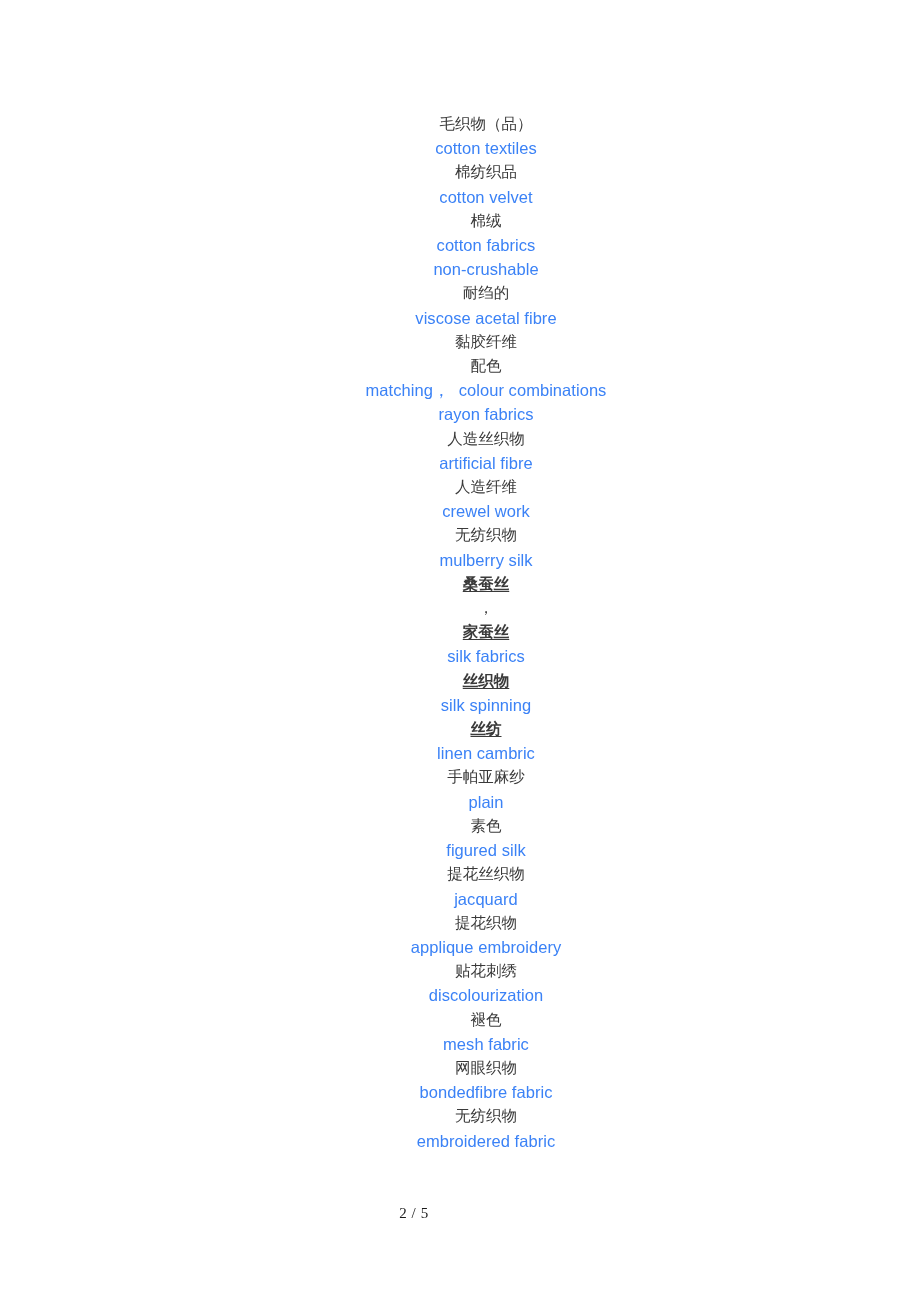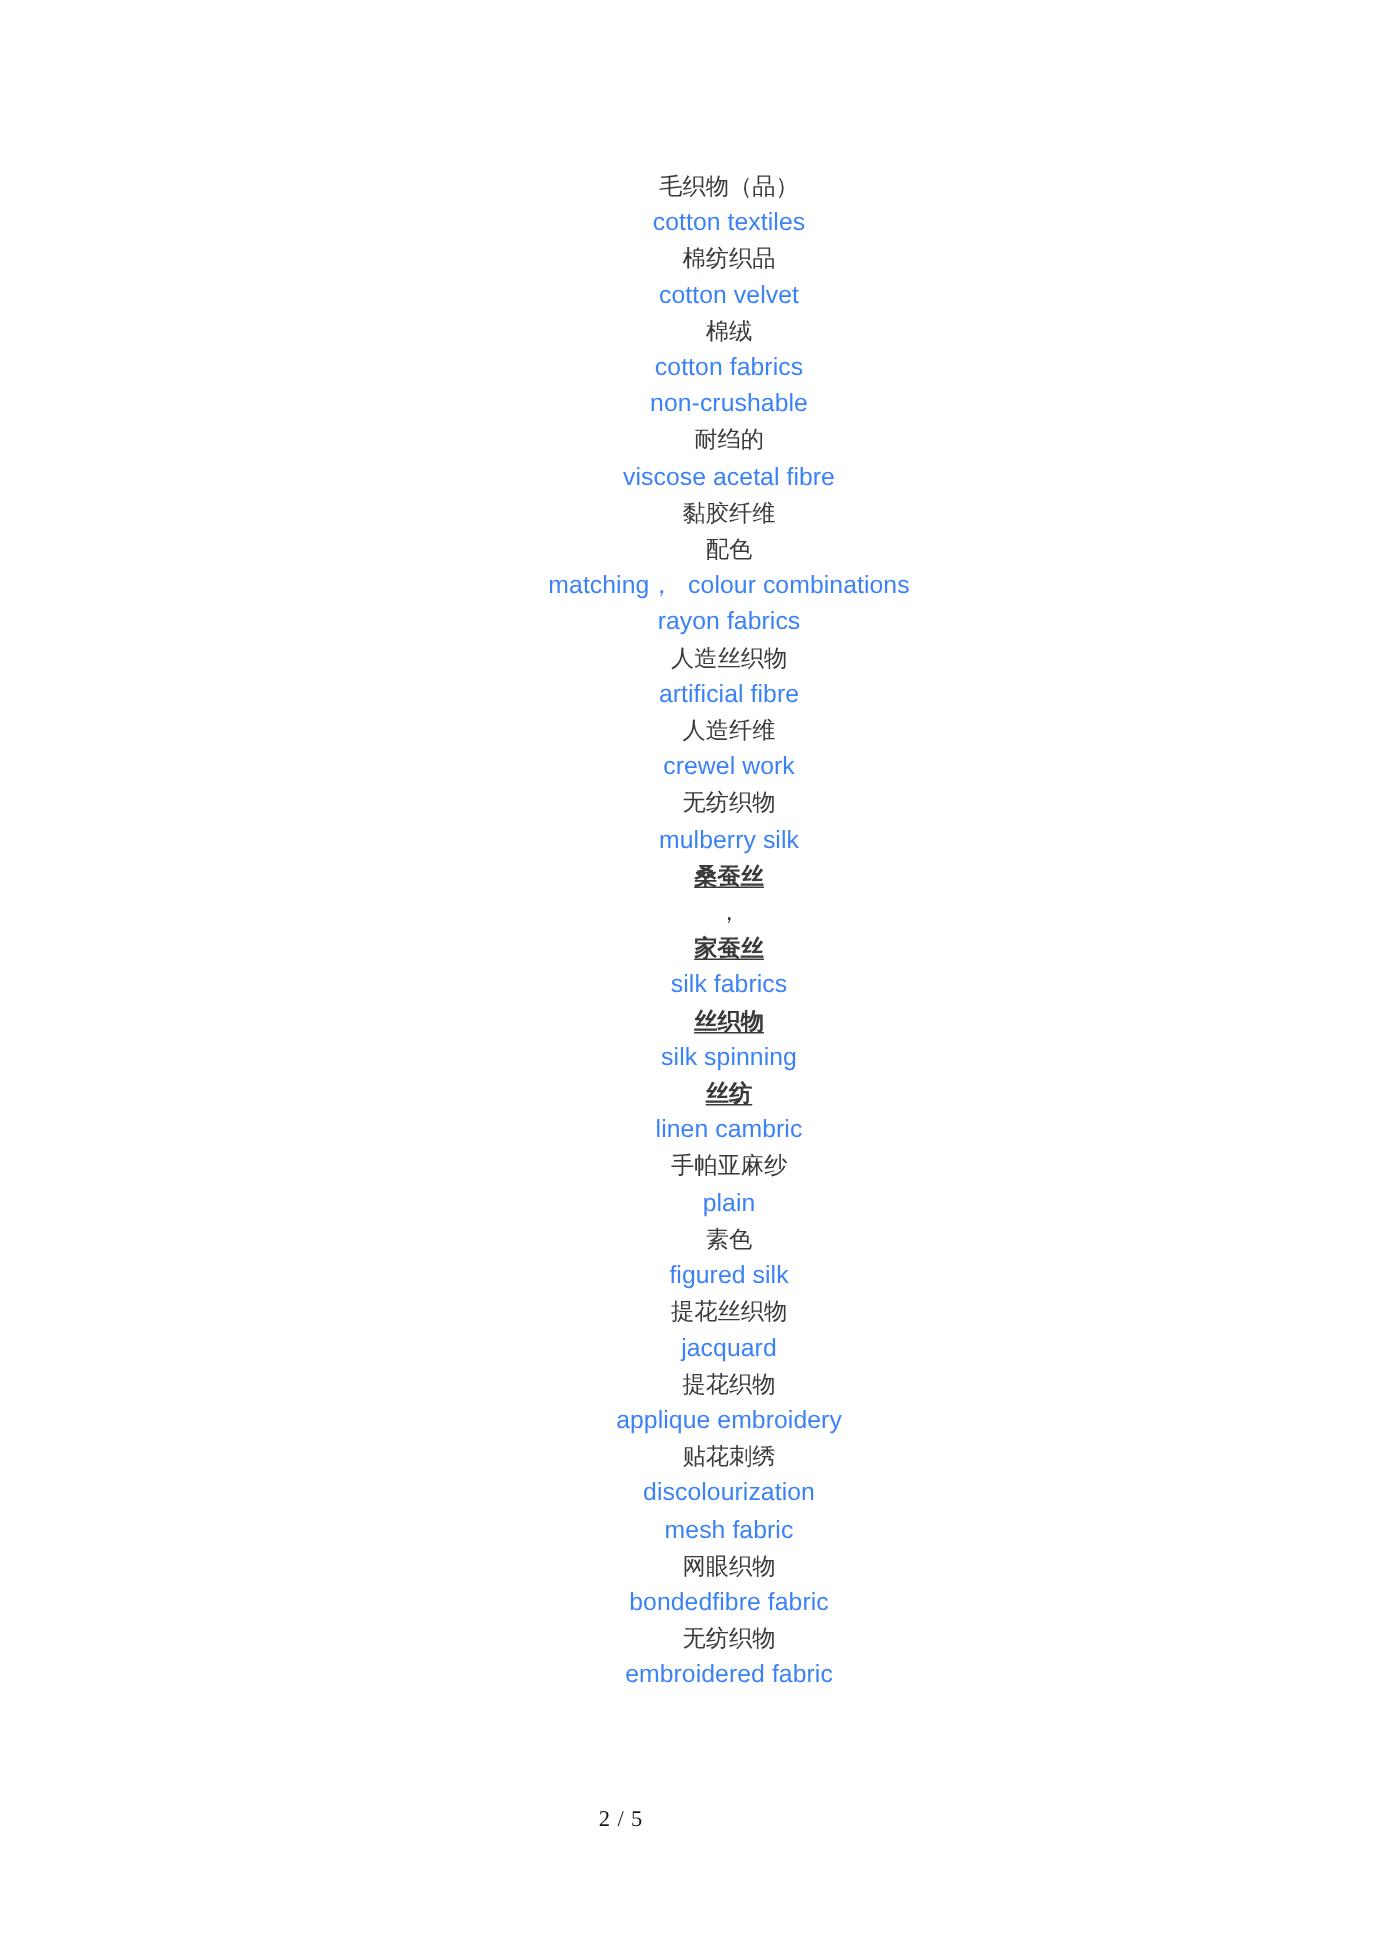--- a/index.html
+++ b/index.html
@@ -96,20 +96,21 @@
       <div class="line zh">手帕亚麻纱</div>
       <div class="line en">plain</div>
       <div class="line zh">素色</div>
       <div class="line en">figured silk</div>
       <div class="line zh">提花丝织物</div>
       <div class="line en">jacquard</div>
       <div class="line zh">提花织物</div>
       <div class="line en">applique embroidery</div>
       <div class="line zh">贴花刺绣</div>
       <div class="line en">discolourization</div>
+      <div class="line zh">褪色</div>
       <div class="line en">mesh fabric</div>
       <div class="line zh">网眼织物</div>
       <div class="line en">bondedfibre fabric</div>
       <div class="line zh">无纺织物</div>
       <div class="line en">embroidered fabric</div>
     </div>
   <div class="footer">2 / 5</div>
 </div>
 
 </body></html>

